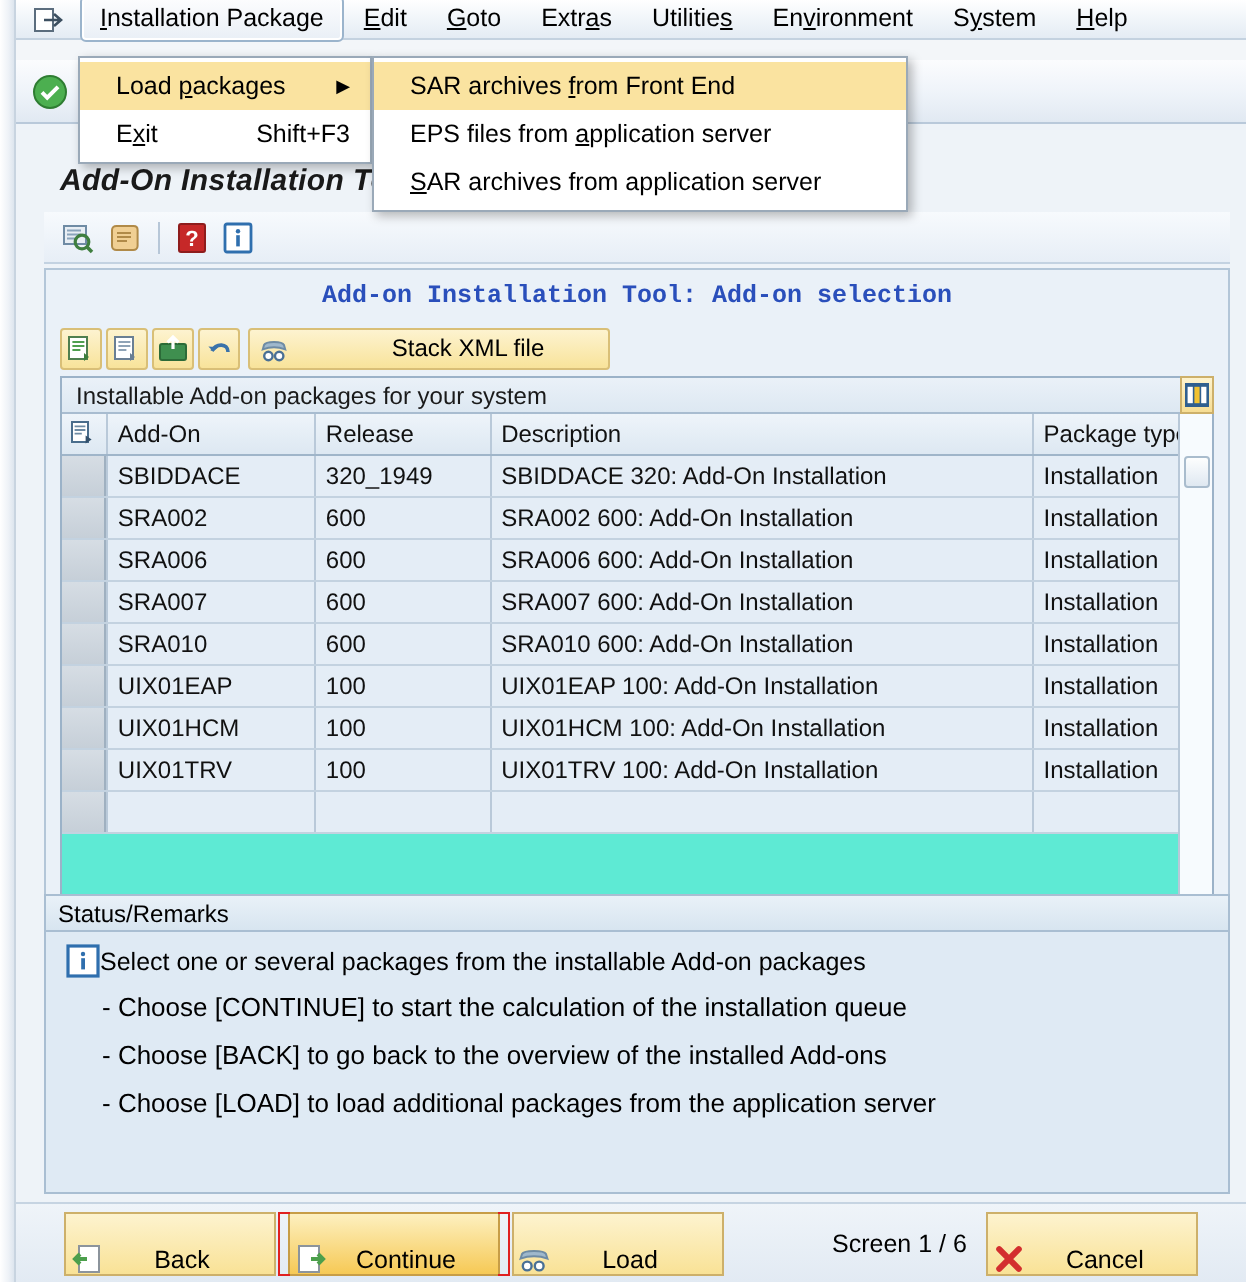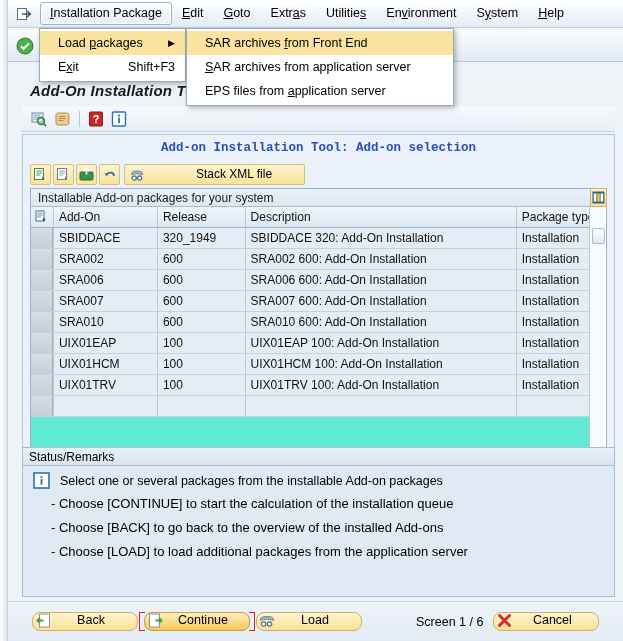--- a/index.html
+++ b/index.html
@@ -20,21 +20,21 @@
 
   
   .left-gutter {
     position: absolute; left: 0; top: 0; width: 8px; height: 641px;
     background: linear-gradient(to right,#ffffff 0%,#eef2f7 60%,#dde5ee 100%);
     border-right: 1px solid #c8d4e0;
   }
 
   
   .menubar {
-    position: absolute; left: 8px; top: 0; right: 0; height: 28px;
+    position: absolute; left: 8px; top: 0; right: 0; height: 20px;
     background: linear-gradient(to bottom,#ffffff 0%,#f2f6fa 45%,#e4ecf4 100%);
     border-bottom: 1px solid #c4d2e0;
     display: flex; align-items: center;
   }
   .menu-sysicon {
     width: 22px; height: 22px; margin-left: 6px; margin-right: 4px;
     display: flex; align-items: center; justify-content: center;
     flex: none;
   }
   .menu-item {
@@ -203,35 +203,35 @@
     border: 1px solid #a9bed2; background: #dfeaf4;
   }
   .status-head {
     height: 18px; line-height: 18px; padding-left: 6px;
     background: linear-gradient(to bottom,#e9f1f8,#d8e5f0);
     border-bottom: 1px solid #a9bed2;
     font-size: 12px;
   }
   .status-body { padding: 6px 0 0 0; }
   .status-line1 { display: flex; align-items: center; padding-left: 10px; margin-bottom: 7px; }
-  .status-line1 .txt { margin-left: 10px; font-size: 12.5px; }
+  .status-line1 .txt { font-size: 12.5px; }
   .status-bullet { padding-left: 28px; font-size: 13px; margin-bottom: 9px; }
 
   
   .btnbar {
     position: absolute; left: 8px; right: 0; bottom: 0; height: 40px;
     background: linear-gradient(to bottom,#eff4f9,#e2eaf3);
     border-top: 1px solid #c6d4e2;
     display: flex; align-items: center; padding-left: 24px;
   }
   .sapbtn {
-    height: 19px; min-width: 106px;
+    height: 32px; min-width: 106px;
     background: linear-gradient(to bottom,#fdf3cf,#f9e296);
-    border: 1px solid #cdb06a; border-radius: 8px;
-    display: flex; align-items: flex-start;
+    border: 1px solid #cdb06a; border-radius: 0;
+    display: flex; align-items: flex-end;
     margin-right: 6px; padding-right: 8px;
     font-size: 12.5px; cursor: default; flex: none;
   }
   .sapbtn .bico { width: 20px; display: flex; align-items: center; justify-content: center; flex: none; }
   .sapbtn .blbl { flex: 1; text-align: center; }
   .focus-wrap { position: relative; display: inline-flex; margin-right: 6px; }
   .focus-wrap .sapbtn { margin-right: 0; }
   .focus-bracket { position: absolute; width: 6px; height: 100%; top: 0; }
   .fb-l { left: -5px; border: 1px solid #e02020; border-right: none; }
   .fb-r { right: -5px; border: 1px solid #e02020; border-left: none; }
@@ -703,20 +703,20 @@
       <span>E<span class="u">x</span>it</span>
       <span class="shortcut">Shift+F3</span>
     </div>
   </div>
 
   <div class="dropdown" id="menu-sub">
     <div class="dd-item hl">
       <span>SAR archives <span class="u">f</span>rom Front End</span>
     </div>
     <div class="dd-item">
+      <span>EPS files from <span class="u">a</span>pplication server</span>
+    </div>
+    <div class="dd-item">
       <span><span class="u">S</span>AR archives from application server</span>
     </div>
-    <div class="dd-item">
-      <span>EPS files from <span class="u">a</span>pplication server</span>
-    </div>
   </div>
 
 </div>
 
 </body></html>

